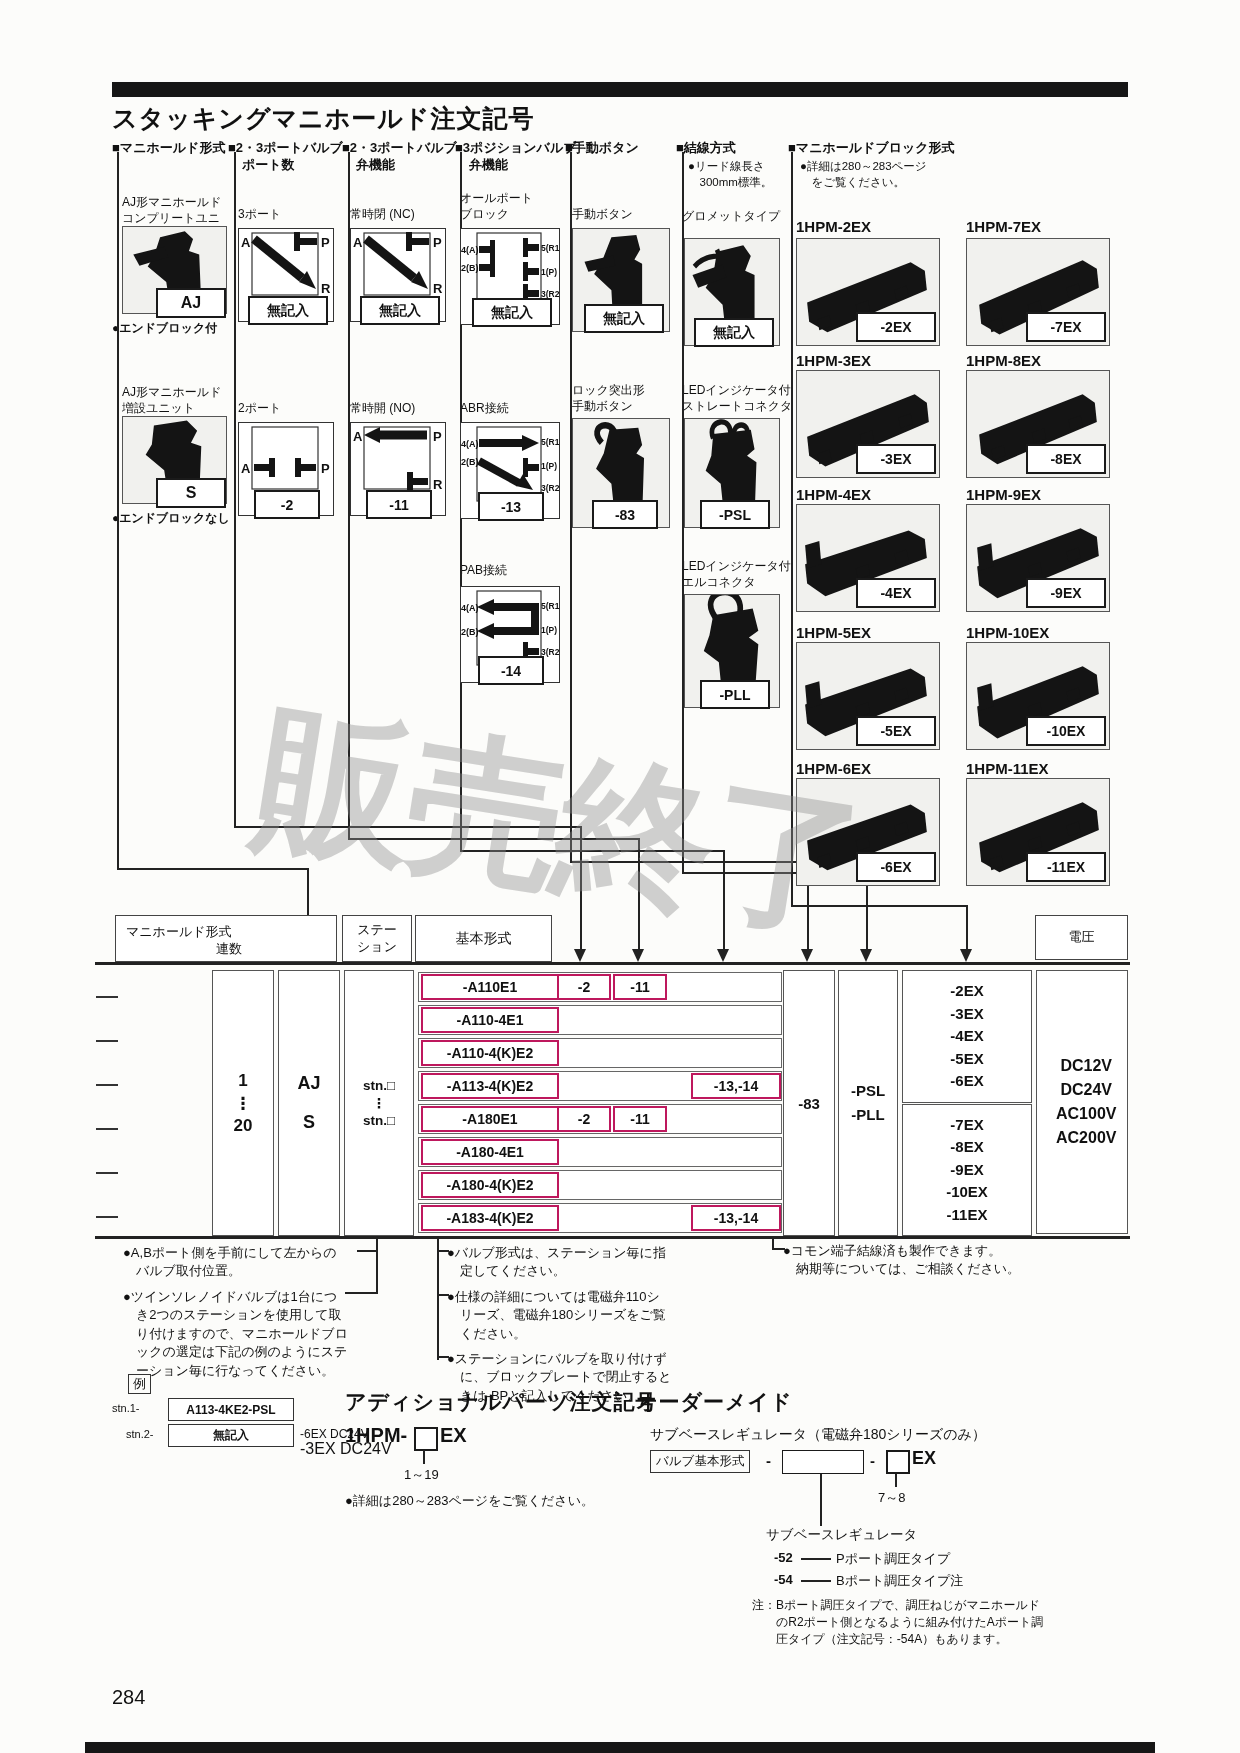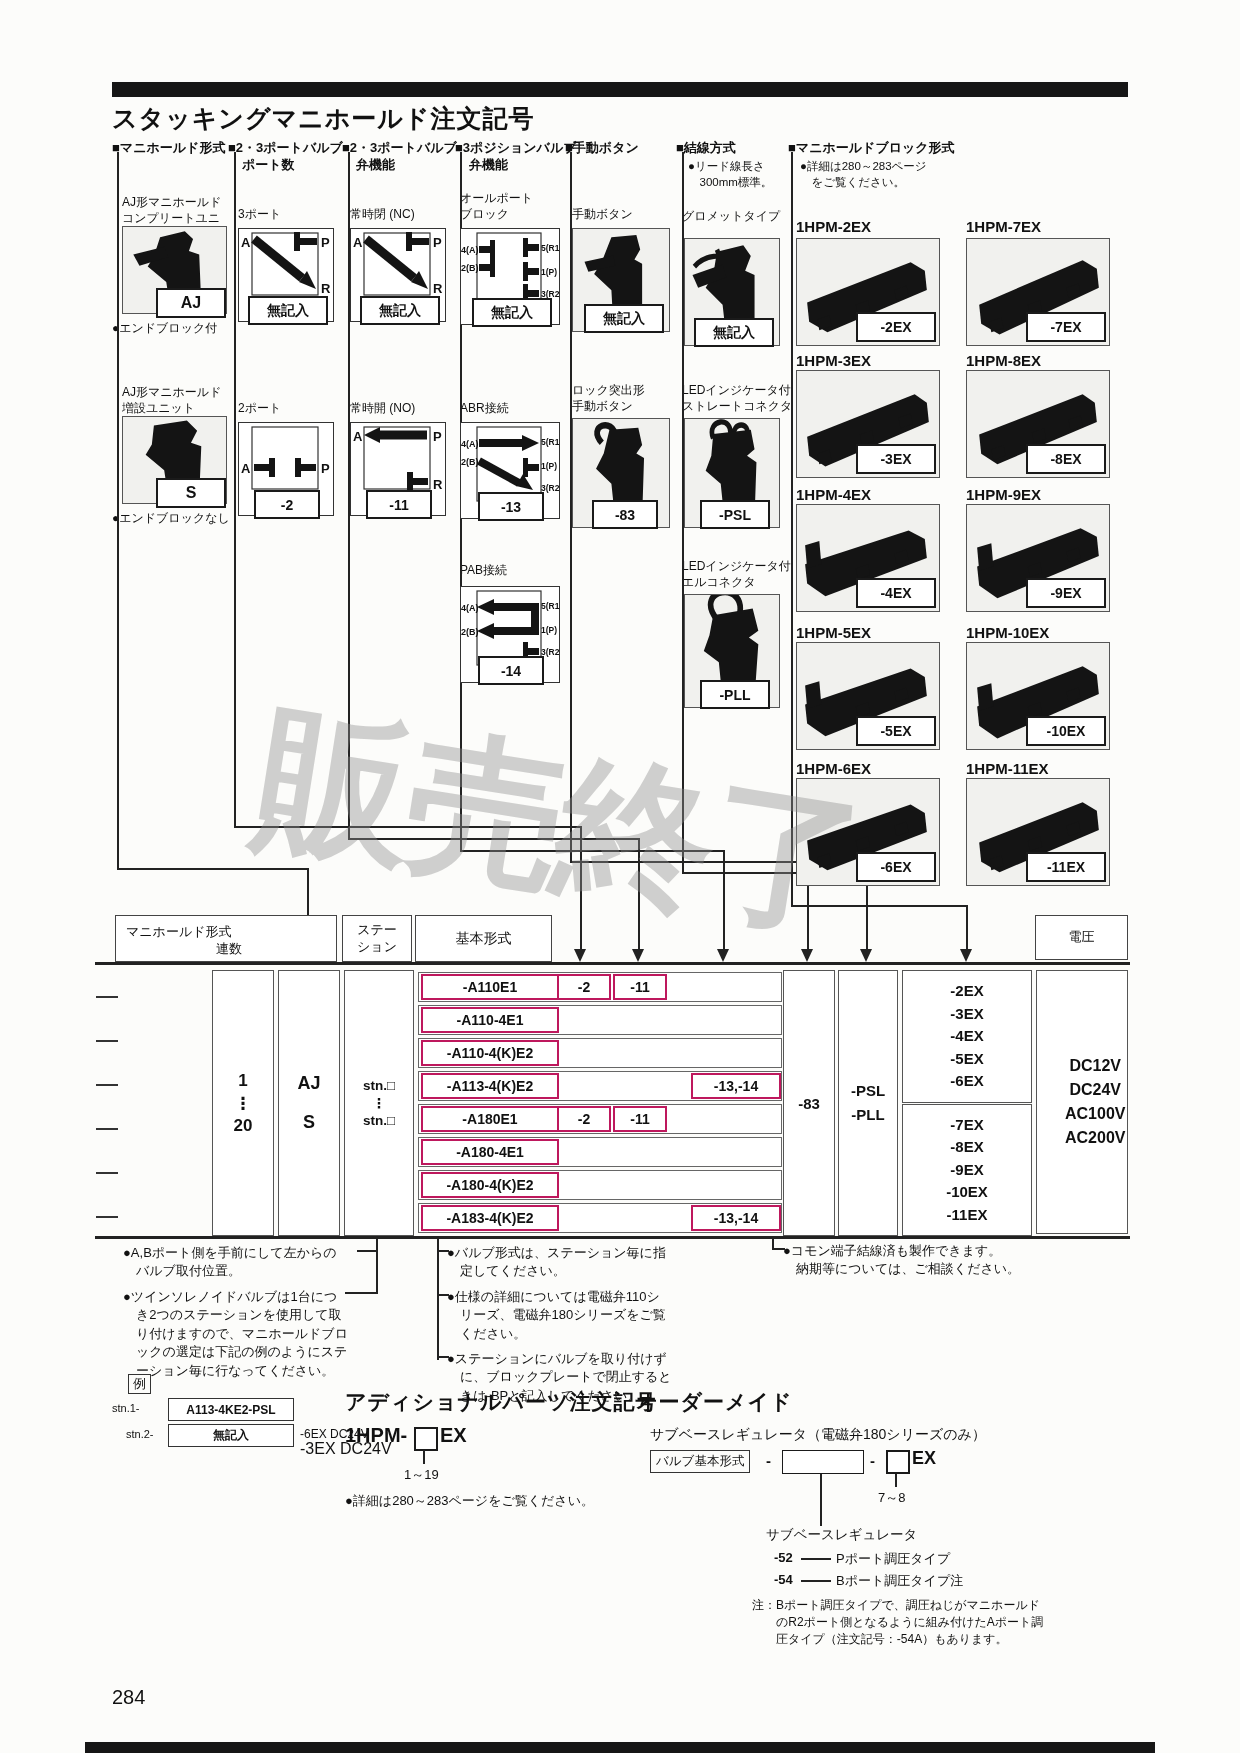--- a/index.html
+++ b/index.html
@@ -6,21 +6,21 @@
   .page{position:relative;width:1240px;height:1753px;margin:0 auto;background:#fcfcfa;
         font-family:"Liberation Sans","DejaVu Sans",sans-serif;color:#111;overflow:hidden;}
   .abs{position:absolute;}
   .ml{white-space:pre-line;}
   .bar{position:absolute;background:#161616;}
   .title{position:absolute;font-size:25px;font-weight:700;letter-spacing:1px;}
   .hd{position:absolute;font-size:13px;font-weight:700;line-height:1.3;}
   .hd .l2{display:block;padding-left:14px;}
   .hnote{position:absolute;font-size:11.5px;line-height:1.4;white-space:pre-line;font-weight:400;}
   .lbl{position:absolute;font-size:12px;line-height:1.35;white-space:pre-line;font-weight:400;}
-  .note{position:absolute;font-size:12px;font-weight:400;}
+  .note{position:absolute;font-size:12px;font-weight:700;}
   .pbox{position:absolute;background:#f1f1ee;border:1px solid #555;z-index:2;}
   .dbox{position:absolute;background:#fff;border:1.5px solid #333;z-index:2;}
   .code{position:absolute;background:#fff;border:2px solid #1a1a1a;font-weight:700;
         display:flex;align-items:center;justify-content:center;font-size:14px;z-index:6;}
   .bname{position:absolute;font-weight:700;font-size:15px;}
   .vline,.hline{position:absolute;background:#222;z-index:1;}
   .arrow{position:absolute;width:0;height:0;border-left:6px solid transparent;
          border-right:6px solid transparent;border-top:13px solid #222;z-index:1;}
   .thead{position:absolute;border:1px solid #444;background:#fff;z-index:2;}
   .thead.c{display:flex;align-items:center;justify-content:center;text-align:center;
@@ -457,21 +457,21 @@
   <div class="tcell ml" style="left:902px;top:970px;width:128px;height:131px;font-size:15px;line-height:1.5">-2EX
 -3EX
 -4EX
 -5EX
 -6EX</div>
   <div class="tcell ml" style="left:902px;top:1104px;width:128px;height:130px;font-size:15px;line-height:1.5">-7EX
 -8EX
 -9EX
 -10EX
 -11EX</div>
-  <div class="tcell ml" style="left:1036px;top:970px;width:92px;height:264px;font-size:16px;line-height:1.5;align-items:flex-start;padding-left:28px;box-sizing:border-box">DC12V
+  <div class="tcell ml" style="left:1036px;top:970px;width:92px;height:264px;font-size:16px;line-height:1.5;align-items:flex-start;padding-left:19px;box-sizing:border-box">DC12V
 DC24V
 AC100V
 AC200V</div>
 
   <div class="vline" style="left:376px;top:1238px;width:2px;height:56px"></div>
   <div class="hline" style="left:357px;top:1250px;width:21px;height:2px"></div>
   <div class="hline" style="left:345px;top:1292px;width:33px;height:2px"></div>
   <div class="vline" style="left:437px;top:1238px;width:2px;height:122px"></div>
   <div class="hline" style="left:439px;top:1250px;width:10px;height:2px"></div>
   <div class="hline" style="left:439px;top:1294px;width:10px;height:2px"></div>

